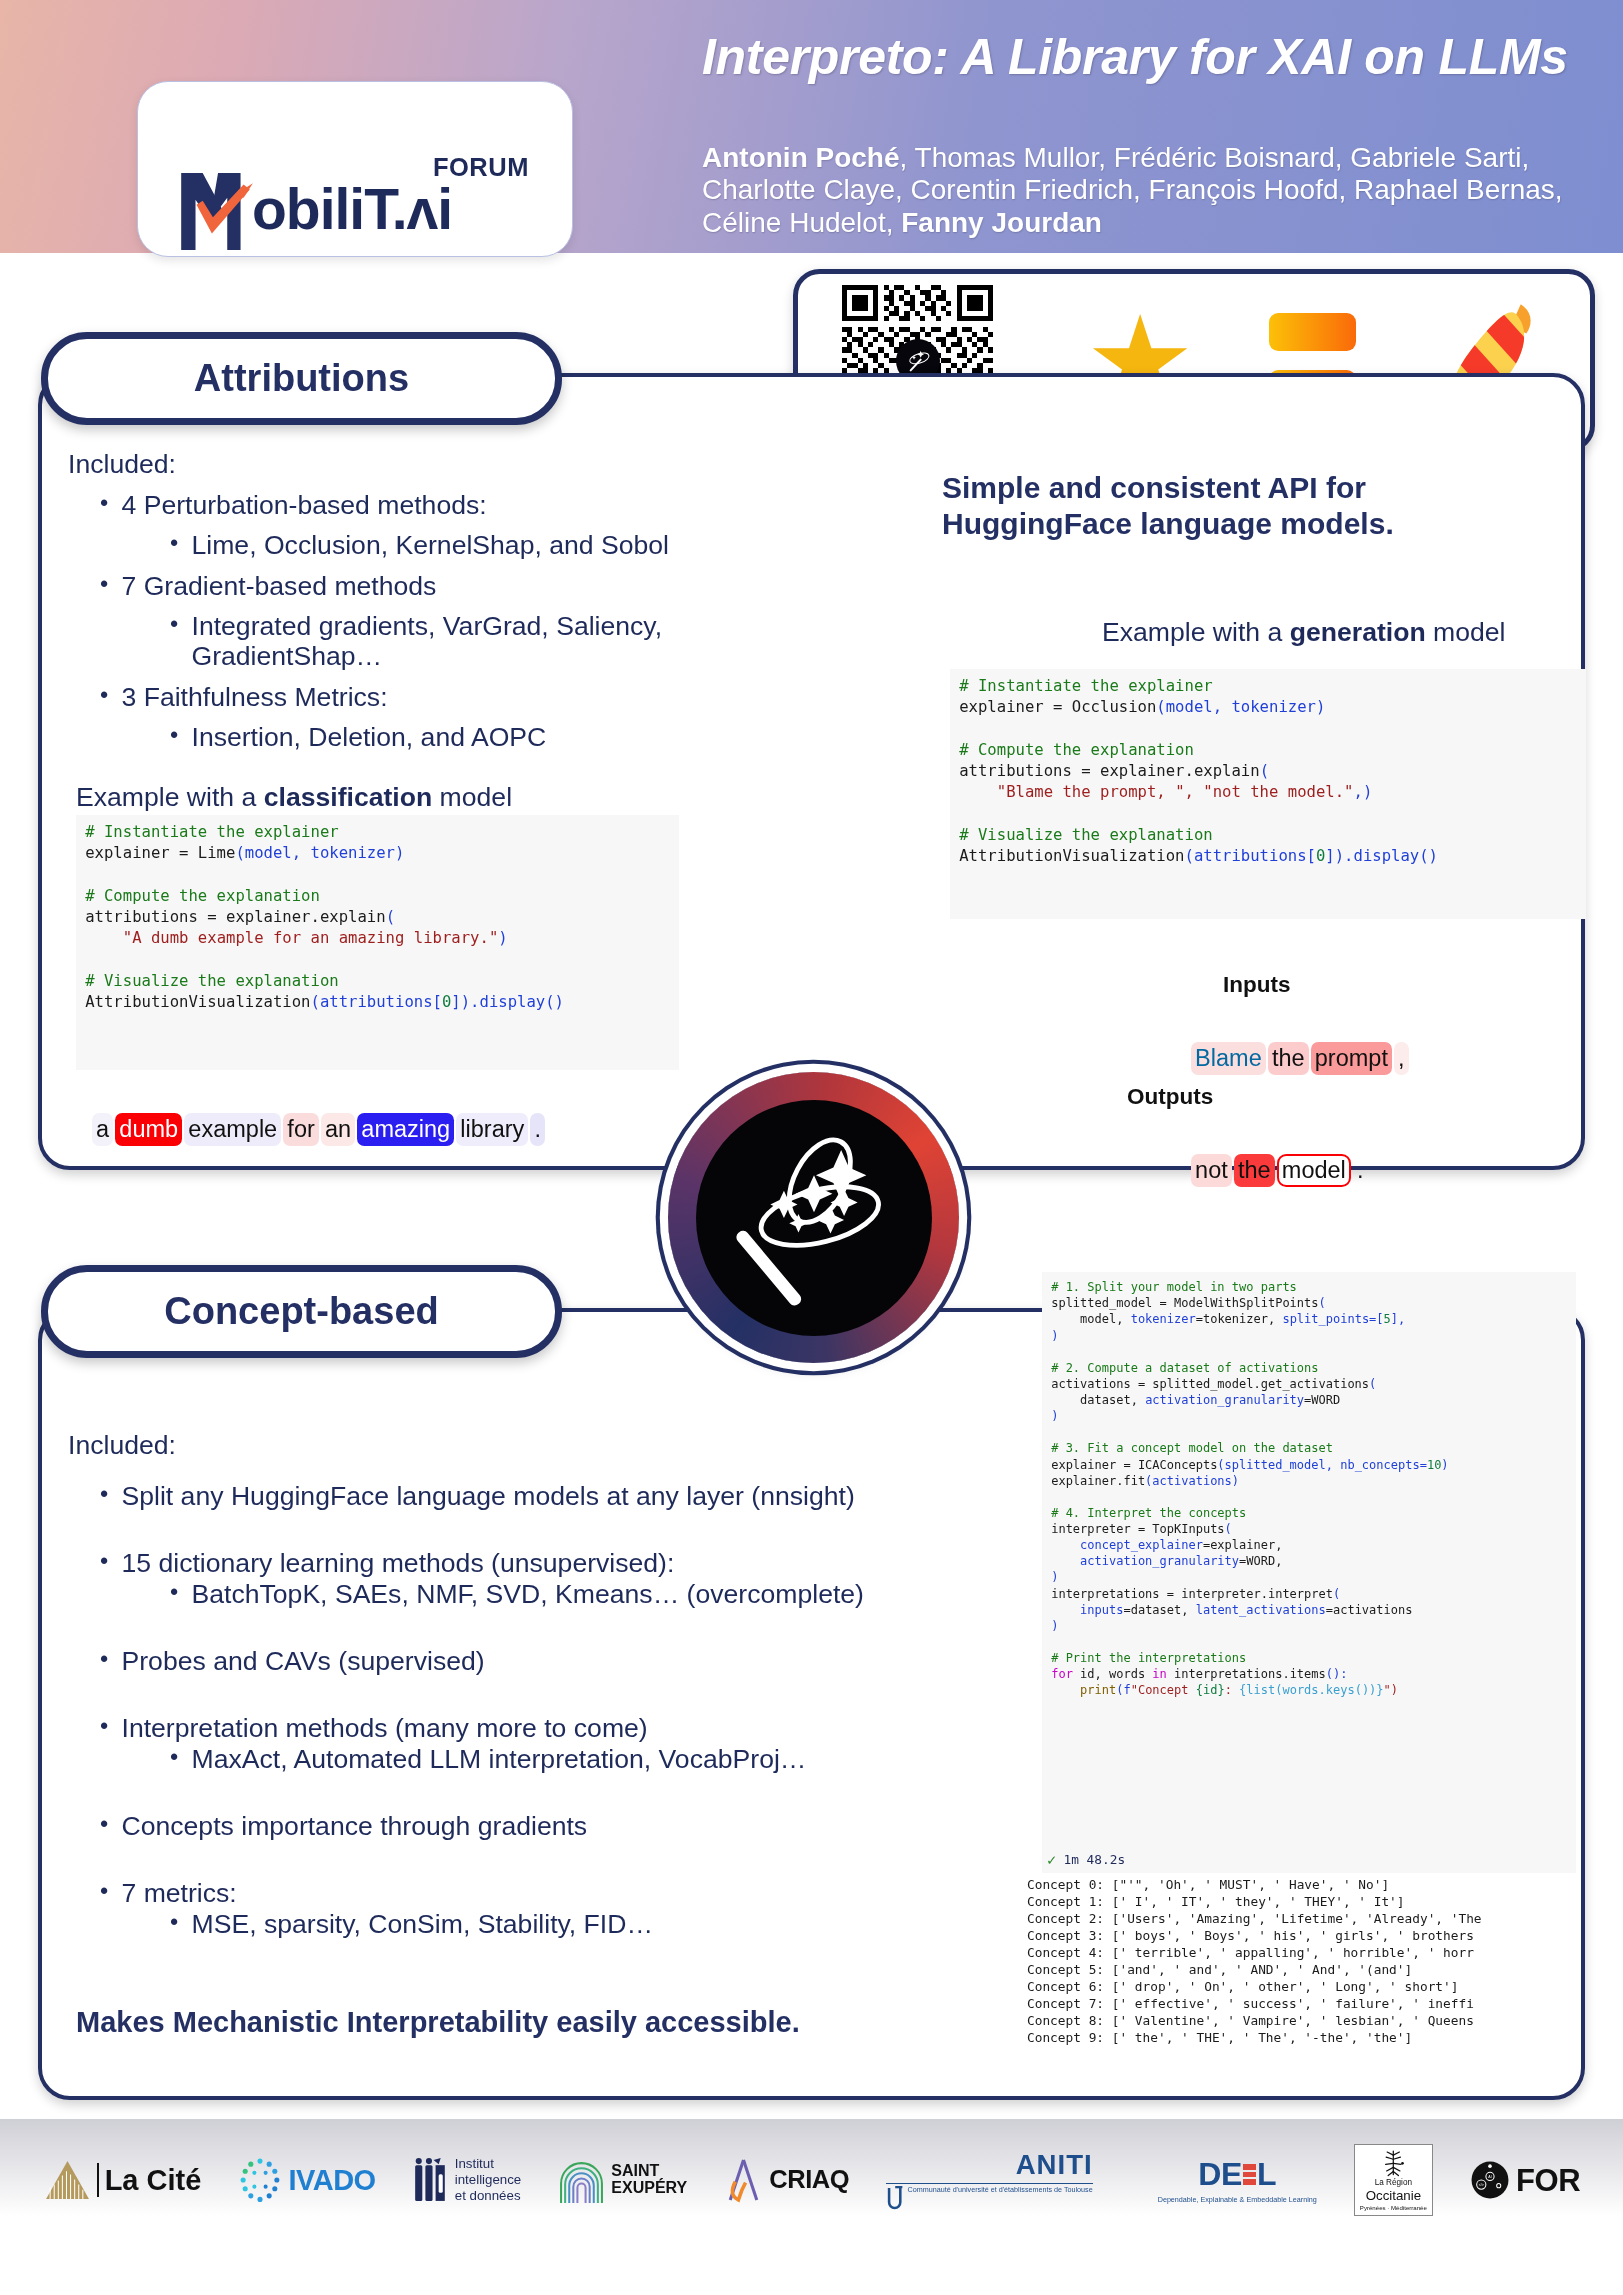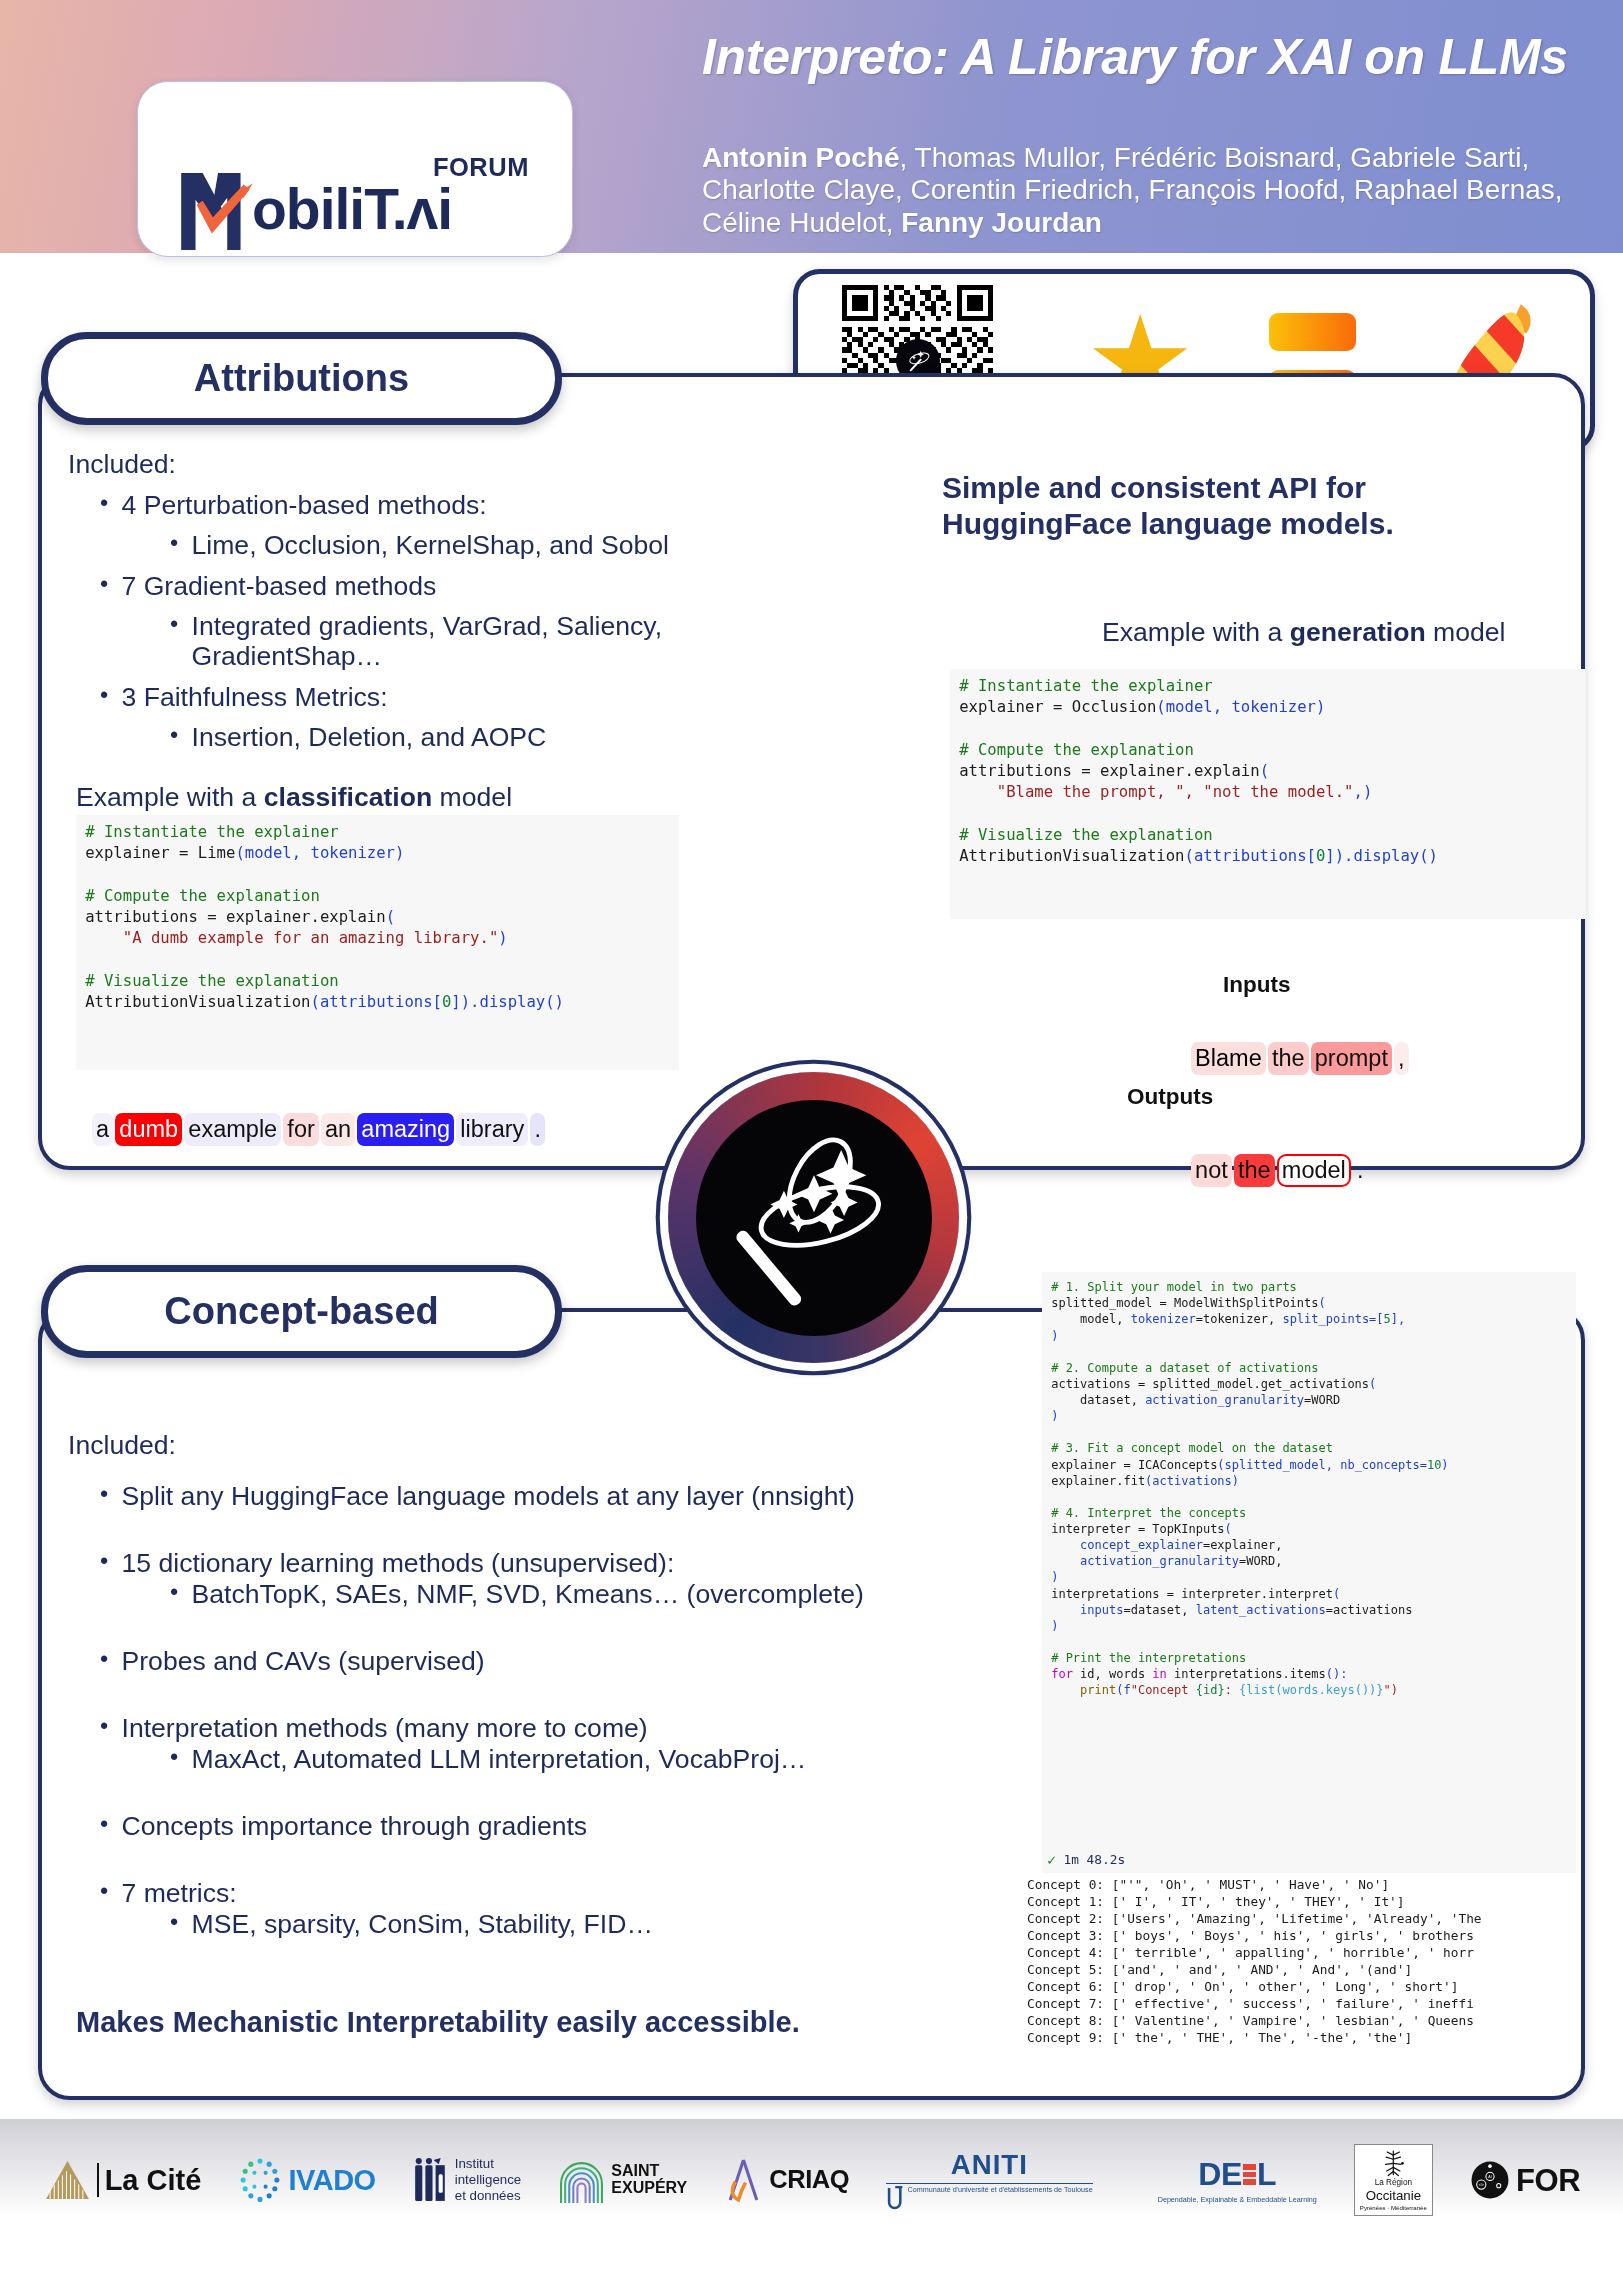--- a/index.html
+++ b/index.html
@@ -562,21 +562,21 @@
     <span class="tok" style="background: rgb(238, 236, 250); color: rgb(17, 17, 17);">example</span>
     <span class="tok" style="background: rgb(251, 220, 220); color: rgb(17, 17, 17);">for</span>
     <span class="tok" style="background: rgb(252, 232, 230); color: rgb(17, 17, 17);">an</span>
     <span class="tok" style="background: rgb(43, 30, 240); color: rgb(255, 255, 255);">amazing</span>
     <span class="tok" style="background: rgb(239, 237, 251); color: rgb(17, 17, 17);">library</span>
     <span class="tok" style="background: rgb(230, 228, 248); color: rgb(17, 17, 17);">.</span>
   </div>
 
 <div id="label-inputs" class="viz-label">Inputs</div>
 <div id="viz-in" class="viz-row">
-    <span class="tok" style="background: rgb(251, 222, 222); color: #000000;">Blame</span>
+    <span class="tok" style="background: rgb(251, 222, 222); color: #0369a1;">Blame</span>
     <span class="tok" style="background: rgb(252, 204, 204); color: rgb(17, 17, 17);">the</span>
     <span class="tok" style="background: rgb(251, 154, 154); color: rgb(17, 17, 17);">prompt</span>
     <span class="tok" style="background: rgb(253, 236, 236); color: rgb(17, 17, 17);">,</span>
   </div>
 <div id="label-outputs" class="viz-label">Outputs</div>
 <div id="viz-out" class="viz-row">
     <span class="tok" style="background: rgb(252, 218, 218); color: rgb(17, 17, 17);">not</span>
     <span class="tok" style="background: rgb(251, 59, 59); color: rgb(17, 17, 17);">the</span>
     <span class="tok" style="background: rgb(255, 255, 255); color: rgb(17, 17, 17); border: 2px solid rgb(250, 0, 5); padding: 1px 3.1px; border-radius: 9.2px;">model</span>
     <span class="tok" style="background: transparent; color: rgb(17, 17, 17);">.</span>
@@ -770,21 +770,21 @@
 
   <div class="flogo">
     <svg width="39" height="46" viewBox="0 0 76 90">
       <path d="M38 6 L64 84" stroke="#6c5fb0" stroke-width="6" fill="none"></path>
       <path d="M38 6 L12 84" stroke="#6c5fb0" stroke-width="6" fill="none"></path>
       <path d="M22 48 q-14 26 6 36 q6 -20 14 -34" fill="none" stroke="#f08a2c" stroke-width="7"></path>
     </svg>
     <span class="flogo-text" style="font-size:25.5px;letter-spacing:-0.5px;">CRIAQ</span>
   </div>
 
-  <div class="flogo" style="flex-direction:column;gap:2px;align-items:center;">
+  <div class="flogo" style="flex-direction:column;gap:2px;align-items:flex-end;">
     <span style="font-size:27.6px;font-weight:bold;color:#1f4e8c;letter-spacing:1px;">ANITI</span>
     <div style="width:100%;height:1.5px;background:#1f4e8c;"></div>
     <div style="display:flex;gap:4.1px;align-items:flex-start;">
       <svg width="17.4" height="25.5" viewBox="0 0 34 50">
         <path d="M6 4 v28 a11 11 0 0 0 22 0 V4" fill="none" stroke="#1f4e8c" stroke-width="5"></path>
         <path d="M18 2 h14" stroke="#1f4e8c" stroke-width="5"></path>
       </svg>
       <span style="font-size:7.2px;color:#1f4e8c;line-height:1.2;">Communauté d'université et d'établissements de Toulouse</span>
     </div>
   </div>

